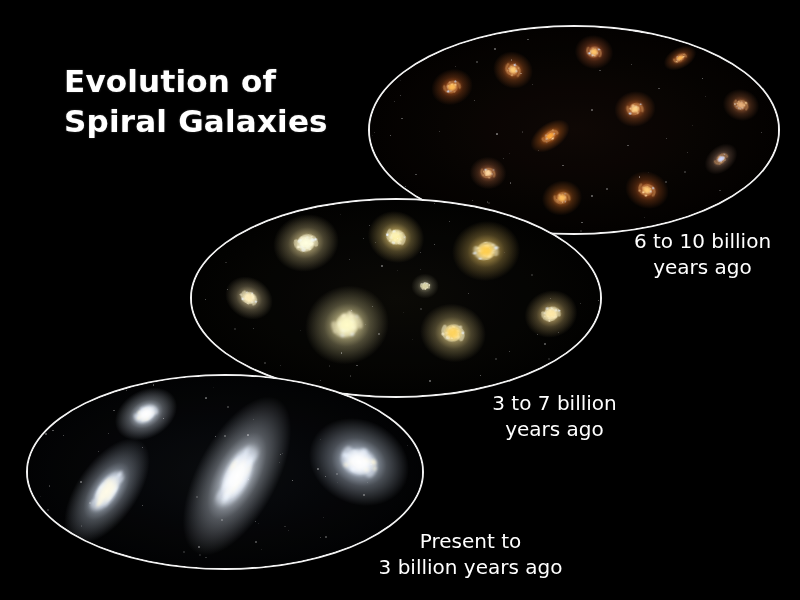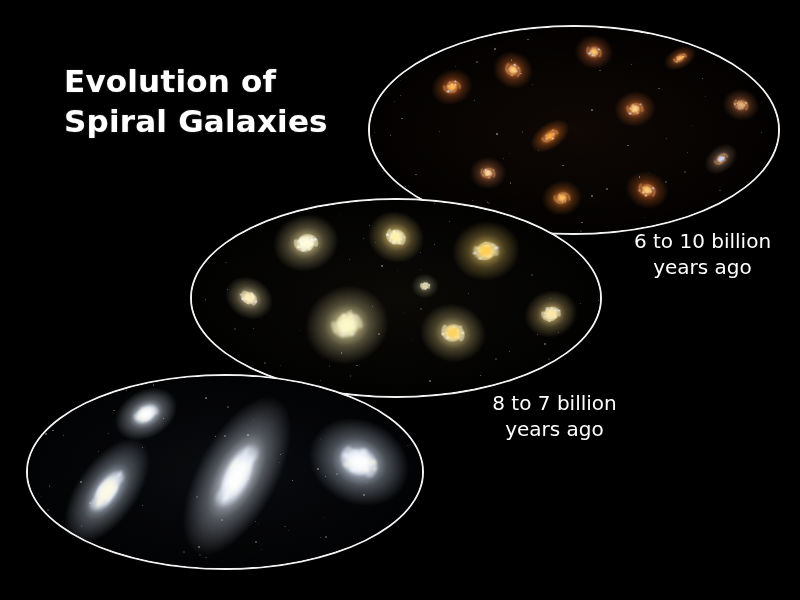--- a/index.html
+++ b/index.html
@@ -1226,17 +1226,19 @@
             <div style="position: absolute; border-radius: 50%; background: rgb(255, 255, 255); width: 2px; height: 2px; left: 48.95%; top: 74.66%; opacity: 0.3;"></div>
             <div style="position: absolute; border-radius: 50%; background: rgb(255, 255, 255); width: 0.66px; height: 0.66px; left: 74.18%; top: 83.64%; opacity: 0.25;"></div>
           </div>
       </div>
     </div>
   </div>
 
   <div class="epoch-label zlabel" id="label-far">6 to 10 billion
 years ago</div>
 
-  <div class="epoch-label zlabel" id="label-mid">8 to 7 billion
+  <div class="epoch-label zlabel" id="label-mid">3 to 7 billion
 years ago</div>
 
+  <div class="epoch-label zlabel" id="label-near">Present to
+3 billion years ago</div>
 
 </div>
 
 </body></html>

